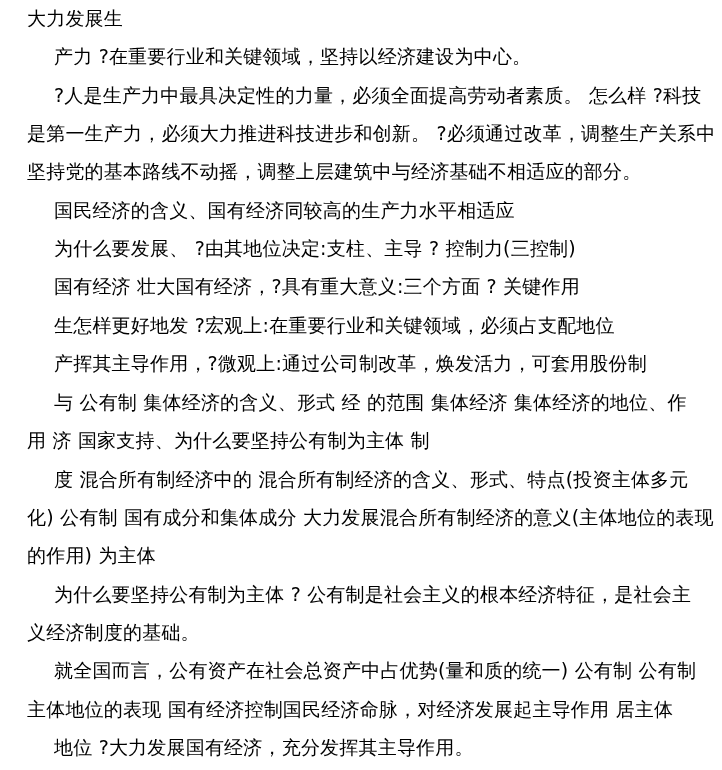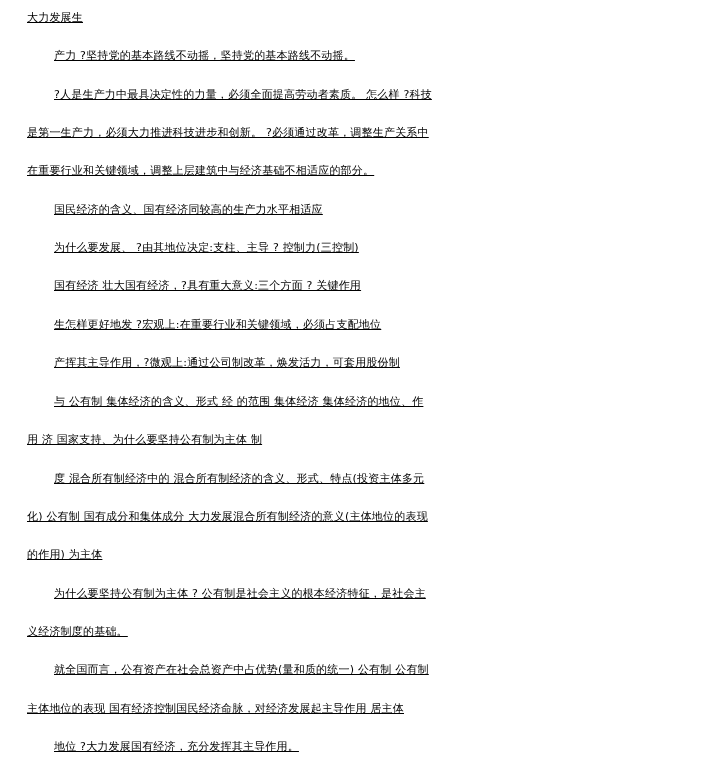--- a/index.html
+++ b/index.html
@@ -18,38 +18,37 @@
   .page {
     position: absolute;
     left: 0;
     top: 0;
     width: 722px;
     height: 770px;
   }
   .line {
     position: absolute;
     white-space: pre;
-    font-size: 11px;
+    font-size: 19px;
     line-height: 20px;
     letter-spacing: 0.2px;
     height: 20px;
-    text-decoration: underline;
   }
   .flush { left: 27px; }
   .indent { left: 54px; }
 </style>
 </head>
 <body>
 
 <div class="page">
   <div class="line flush" style="top:8px">大力发展生</div>
-  <div class="line indent" style="top:46px">产力 ?坚持党的基本路线不动摇，坚持党的基本路线不动摇。</div>
+  <div class="line indent" style="top:46px">产力 ?在重要行业和关键领域，坚持以经济建设为中心。</div>
   <div class="line indent" style="top:85px">?人是生产力中最具决定性的力量，必须全面提高劳动者素质。 怎么样 ?科技</div>
   <div class="line flush" style="top:123px">是第一生产力，必须大力推进科技进步和创新。 ?必须通过改革，调整生产关系中</div>
-  <div class="line flush" style="top:161px">在重要行业和关键领域，调整上层建筑中与经济基础不相适应的部分。</div>
+  <div class="line flush" style="top:161px">坚持党的基本路线不动摇，调整上层建筑中与经济基础不相适应的部分。</div>
   <div class="line indent" style="top:200px">国民经济的含义、国有经济同较高的生产力水平相适应</div>
   <div class="line indent" style="top:238px">为什么要发展、 ?由其地位决定:支柱、主导 ? 控制力(三控制)</div>
   <div class="line indent" style="top:276px">国有经济 壮大国有经济，?具有重大意义:三个方面 ? 关键作用</div>
   <div class="line indent" style="top:315px">生怎样更好地发 ?宏观上:在重要行业和关键领域，必须占支配地位</div>
   <div class="line indent" style="top:353px">产挥其主导作用，?微观上:通过公司制改革，焕发活力，可套用股份制</div>
   <div class="line indent" style="top:392px">与 公有制 集体经济的含义、形式 经 的范围 集体经济 集体经济的地位、作</div>
   <div class="line flush" style="top:430px">用 济 国家支持、为什么要坚持公有制为主体 制</div>
   <div class="line indent" style="top:469px">度 混合所有制经济中的 混合所有制经济的含义、形式、特点(投资主体多元</div>
   <div class="line flush" style="top:507px">化) 公有制 国有成分和集体成分 大力发展混合所有制经济的意义(主体地位的表现</div>
   <div class="line flush" style="top:545px">的作用) 为主体</div>

